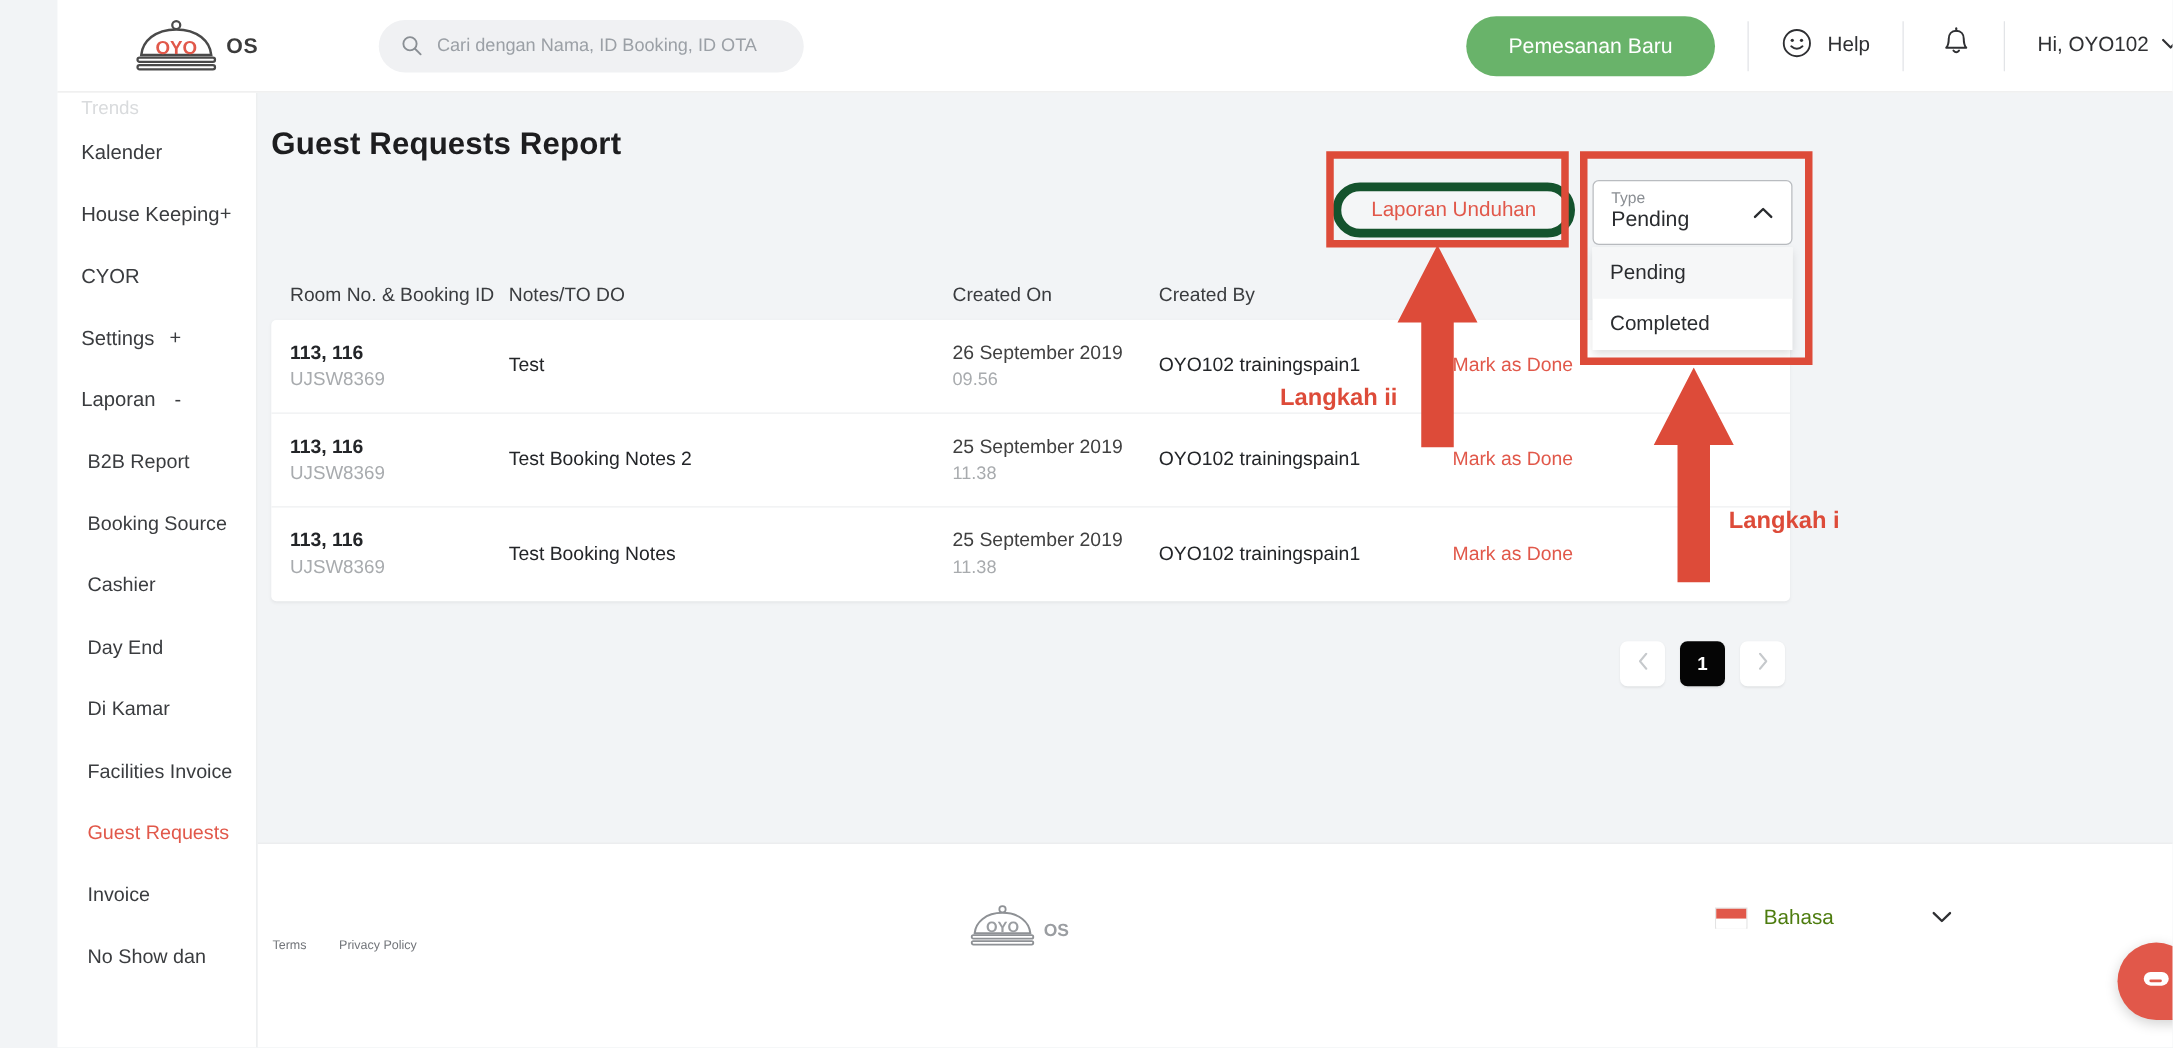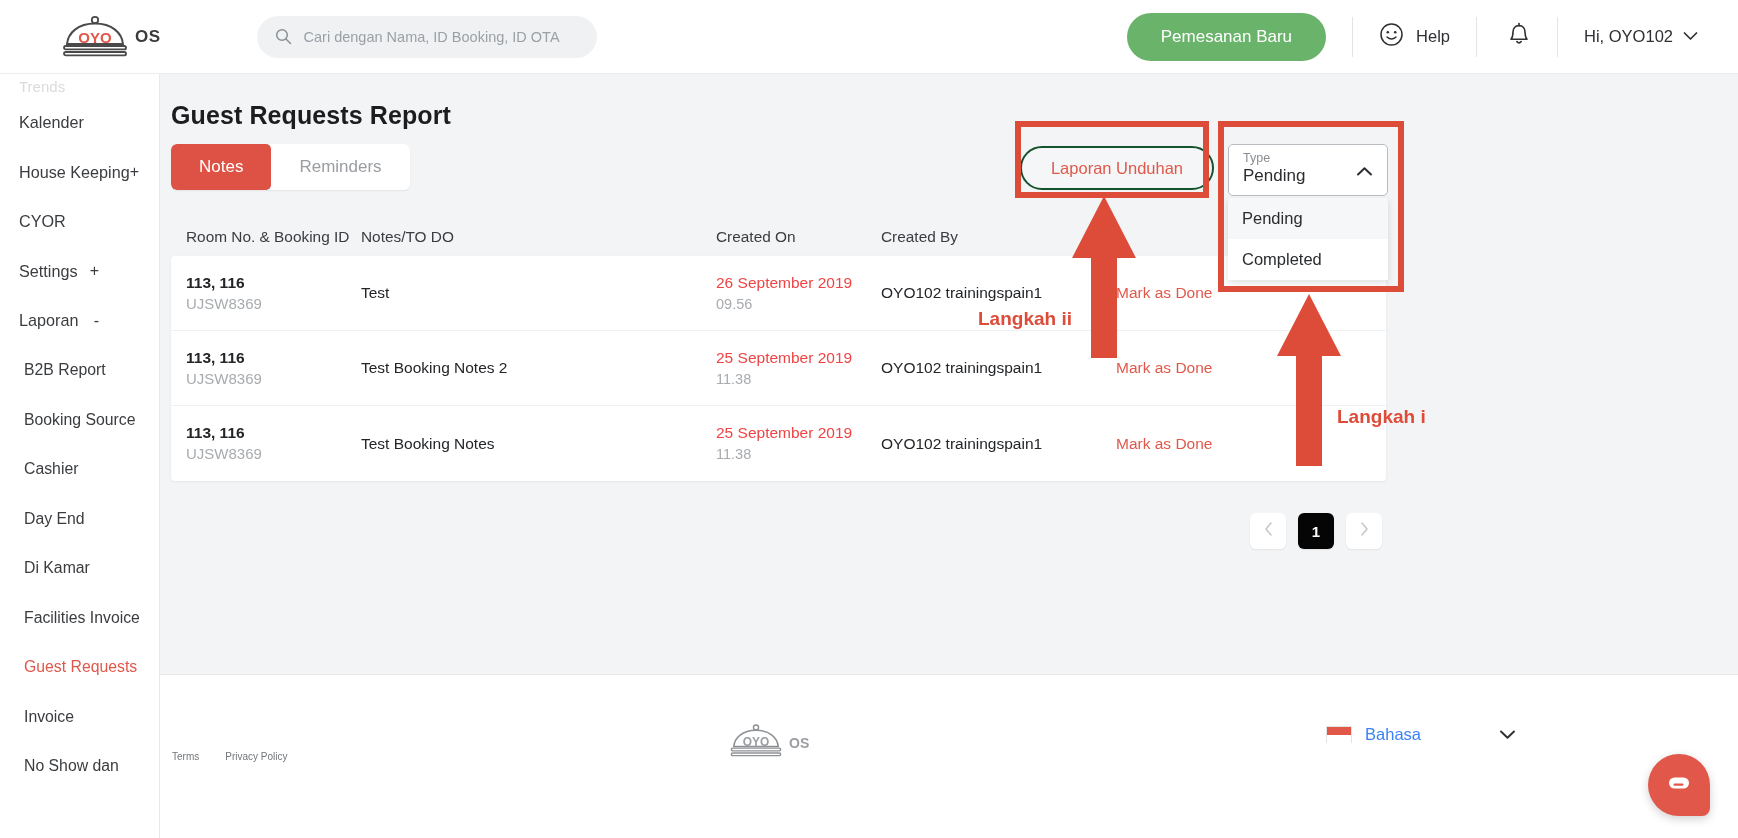--- a/index.html
+++ b/index.html
@@ -2,21 +2,21 @@
 <html><head>
 <meta charset="utf-8">
 <style>
   * { box-sizing: border-box; margin: 0; padding: 0; }
   html, body {
     width: 1738px; height: 838px;
     font-family: "Liberation Sans", sans-serif;
     background: #f2f4f6;
     overflow: hidden;
   }
-  #root { position: relative; width: 1484px; height: 838px; background: #f2f4f6; }
+  #root { position: relative; width: 1484px; height: 838px; background: #f2f4f6; margin-left: 46px; }
 
   
   .topbar {
     position: absolute; top: 0; left: 0; width: 1738px; height: 74px;
     background: #ffffff; display: flex; align-items: center;
     border-bottom: 1px solid #ececec; z-index: 20;
   }
   .brand { display: flex; align-items: center; margin-left: 56px; }
   .brand-logo { width: 78px; height: 48px; position: relative; }
   .brand-text { font-size: 17px; color: #3b3b3b; letter-spacing: .5px; margin-left: 1px; font-weight: 600;}
@@ -69,21 +69,21 @@
   .tabs {
     position: absolute; left: 11px; top: 0; height: 46px; background: #fff;
     border-radius: 6px; display: flex; overflow: hidden; box-shadow: 0 1px 2px rgba(0,0,0,.07);
   }
   .tab { height: 46px; display: flex; align-items: center; justify-content: center;
          padding: 0 28px; font-size: 17px; color: #9a9da1; cursor: pointer; }
   .tab.active { background: #dd5245; color: #fff; border-radius: 5px; font-weight: 500; }
 
   .dl-btn {
     position: absolute; left: 860px; top: 2px; width: 194px; height: 44px;
-    border: 2px solid #14532d; border-radius: 23px; background: #f4f6f7;
+    border: 7px solid #14532d; border-radius: 23px; background: #f4f6f7;
     color: #e1584a; font-size: 16.5px; font-family: "Liberation Sans", sans-serif;
     cursor: pointer;
   }
 
   .type-select {
     position: absolute; left: 1068px; top: 0px; width: 160px; height: 52px;
     background: #fff; border: 1px solid #b9bcc0; border-radius: 5px;
     padding: 6px 12px 0 14px; cursor: pointer;
   }
   .type-label { font-size: 12.5px; color: #8a8e93; line-height: 14px; }
@@ -106,21 +106,21 @@
   .trow { display: flex; align-items: center; height: 75px; border-bottom: 1px solid #eef0f1; }
   .trow:last-child { border-bottom: none; }
   .c1 { width: 190px; padding-left: 15px; }
   .c2 { width: 355px; }
   .c3 { width: 165px; }
   .c4 { width: 235px; }
   .c5 { width: 200px; }
   .rooms { font-size: 15.5px; color: #232528; font-weight: bold; line-height: 21px; }
   .bid { font-size: 15px; color: #a8abae; line-height: 22px; }
   .note { font-size: 15.5px; color: #232528; }
-  .dt { font-size: 15.5px; color: #ef4444; font-weight: 500; line-height: 21px; }
+  .dt { font-size: 15.5px; color: #404040; font-weight: 500; line-height: 21px; }
   .tm { font-size: 14.5px; color: #a8abae; line-height: 22px; }
   .by { font-size: 15.5px; color: #232528; }
   .mark { font-size: 15.5px; color: #e1584a; cursor: pointer; }
 
   .pager { width: 1215px; margin-left: 11px; display: flex; justify-content: flex-end;
            align-items: center; margin-top: 32px; padding-right: 4px; }
   .pg { width: 36px; height: 36px; border-radius: 6px; display: flex; align-items: center;
         justify-content: center; background: #fff; margin-left: 12px; cursor: pointer;
         box-shadow: 0 1px 2px rgba(0,0,0,.07); }
   .pg.cur { background: #050505; color: #fff; font-size: 15px; font-weight: 600; }
@@ -131,21 +131,21 @@
     background: #fff; border-top: 1px solid #e6e8ea;
   }
   .foot-inner { position: relative; height: 100%; display: flex; align-items: center; }
   .foot-links { margin-left: 12px; display: flex; gap: 26px; }
   .foot-link { font-size: 10px; color: #72757a; cursor: pointer; }
   .foot-logo { position: absolute; left: 565px; top: 46px; display: flex; align-items: center; }
   .lang { position: absolute; right: 222px; top: 50px; display: flex; align-items: center; cursor: pointer;}
   .flag { width: 26px; height: 17px; border: 1px solid #e3e3e3; }
   .flag-top { height: 8px; background: #e1584a; }
   .flag-bot { height: 8px; background: #fff; }
-  .lang-txt { font-size: 16.5px; color: #3b82f6; margin-left: 13px; }
+  .lang-txt { font-size: 16.5px; color: #4d7c0f; margin-left: 13px; }
   .lang-caret { margin-left: 78px; }
 
   .chat-fab {
     position: absolute; right: 28px; bottom: 22px; width: 62px; height: 62px;
     background: #e1584a; border-radius: 50% 50% 8px 50%;
     display: flex; align-items: center; justify-content: center; cursor: pointer;
     box-shadow: 0 3px 10px rgba(0,0,0,.18);
   }
 
   
@@ -268,24 +268,20 @@
         <div class="side-item sub">
           <span>No Show dan</span>
         </div>
       </div>
   </div>
 
   <div class="main">
     <div class="page-title">Guest Requests Report</div>
 
     <div class="controls-row">
-      <div class="tabs">
-        <div class="tab active">Notes</div>
-        <div class="tab">Reminders</div>
-      </div>
 
       <button class="dl-btn">Laporan Unduhan</button>
 
       <div class="type-select">
         <div class="type-label">Type</div>
         <div class="type-value">Pending</div>
         <span class="type-caret">
           <svg width="17" height="11" viewBox="0 0 17 11">
             <path d="M2 8.5 L8.5 2.2 L15 8.5" fill="none" stroke="#2a2c2f" stroke-width="1.9" stroke-linecap="round" stroke-linejoin="round"></path>
           </svg>

